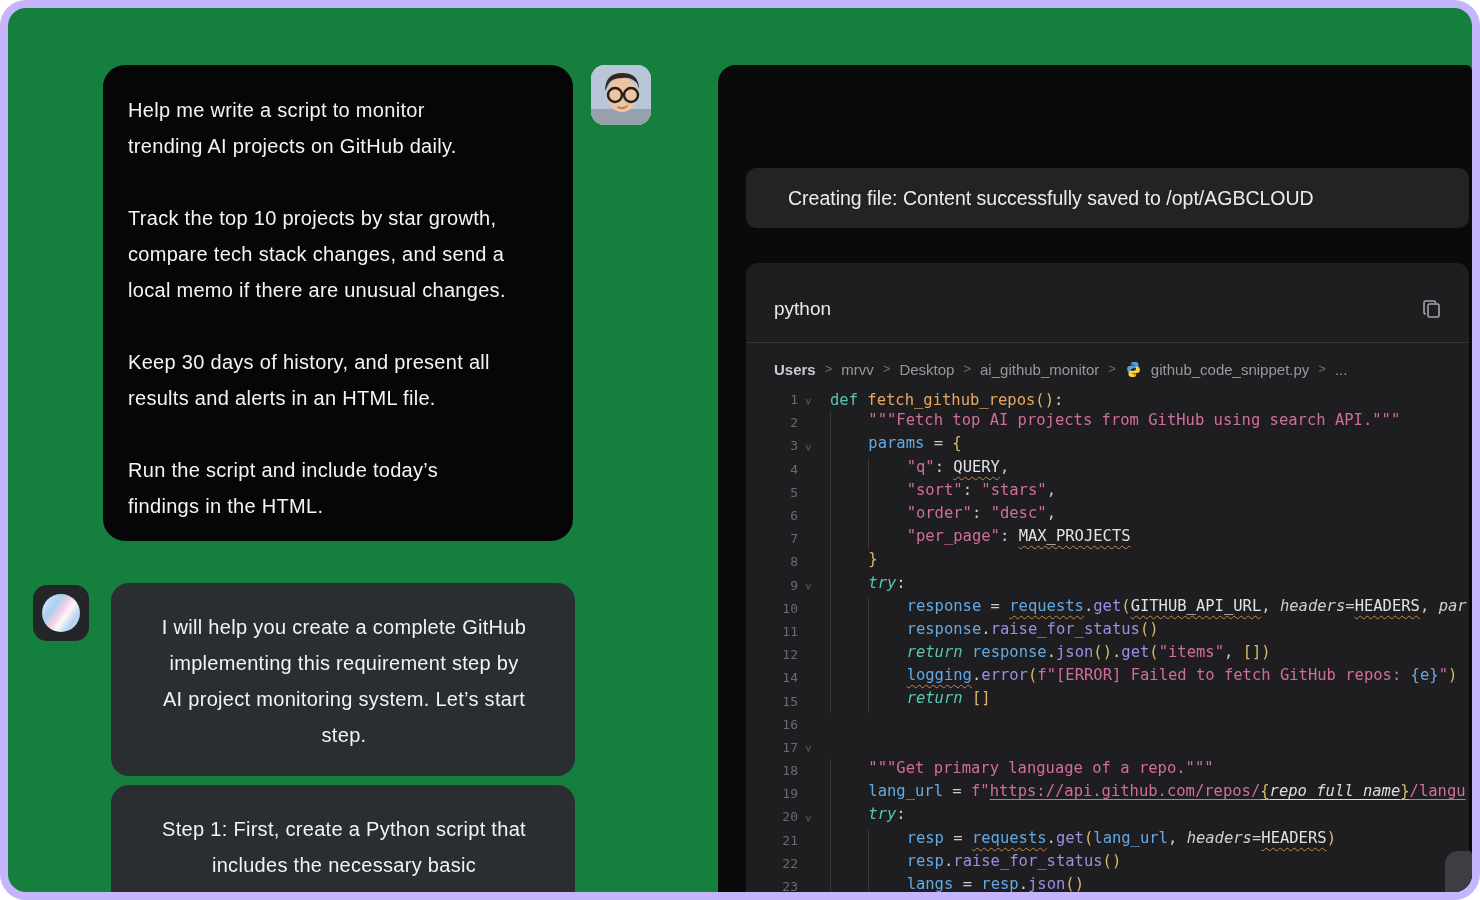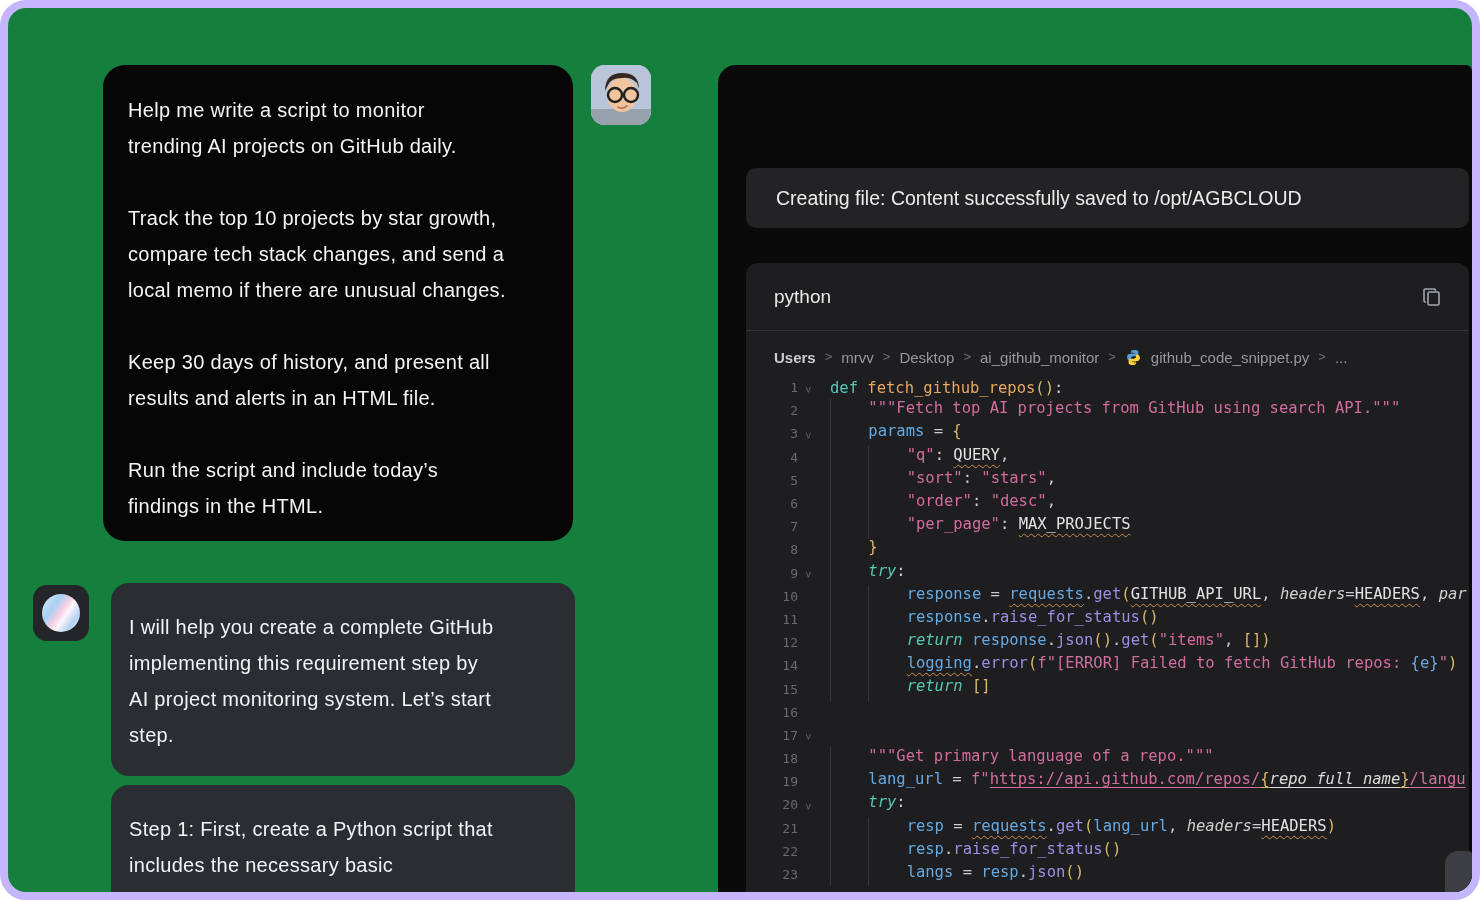--- a/index.html
+++ b/index.html
@@ -5,34 +5,34 @@
   html,body{margin:0;padding:0;width:1480px;height:900px;background:#ffffff;font-family:"Liberation Sans",sans-serif;}
   .canvas{position:absolute;inset:0;background:#15803d;border:8px solid #c4b5fd;border-radius:26px;overflow:hidden;box-sizing:border-box;}
 
   
   .user-bubble{position:absolute;left:95px;top:57px;width:470px;height:476px;background:#060607;border-radius:22px;box-sizing:border-box;padding:27px 20px 0 25px;color:#f4f5f6;font-size:20px;letter-spacing:.3px;}
   .para{margin:0 0 36px 0;}
   .tline{line-height:36px;white-space:nowrap;}
   .user-avatar{position:absolute;left:583px;top:57px;width:60px;height:60px;border-radius:14px;overflow:hidden;background:#bfcbdc;}
   .assistant-avatar{position:absolute;left:25px;top:577px;width:56px;height:56px;border-radius:14px;background:#232529;display:flex;align-items:center;justify-content:center;}
   .assistant-logo{width:38px;height:38px;border-radius:50%;background:linear-gradient(125deg,#cfe6f8 8%,#a8d0f2 32%,#f3cfe3 48%,#fdf6fa 60%,#b5d2f3 78%,#d8ebfb 100%);}
-  .assist-bubble{position:absolute;left:103px;width:464px;background:#2a2d32;border-radius:18px;box-sizing:border-box;padding:26px 16px 0 18px;color:#f2f3f4;font-size:20px;letter-spacing:.3px;}
+  .assist-bubble{position:absolute;left:103px;width:464px;background:#2a2d32;border-radius:18px;box-sizing:border-box;padding:26px 16px 0 18px;color:#f2f3f4;font-size:20px;letter-spacing:.3px;text-align:center;}
   .assist-bubble .tline{line-height:36px;}
   #assistant-bubble-0{top:575px;height:193px;}
   #assistant-bubble-1{top:777px;height:200px;}
 
   
   .panel{position:absolute;left:710px;top:57px;right:0;bottom:-10px;background:#0a0a0b;border-radius:18px 6px 0 0;}
   .panel-header{display:flex;align-items:center;margin:33px 42px 0 29px;height:44px;}
   .tab-preview{color:#ffffff;font-size:22px;font-weight:700;}
   .tab-codespace{color:#8e9296;font-size:22px;margin-left:17px;}
   .badge{margin-left:auto;display:flex;align-items:center;gap:9px;background:#169a47;border-radius:21px;height:42px;padding:0 20px 0 16px;color:#ffffff;font-size:17.5px;}
-  .statusbar{position:absolute;left:28px;right:3px;top:103px;height:60px;background:#232325;border-radius:10px;display:flex;align-items:center;padding-left:30px;color:#ececec;font-size:19.5px;box-sizing:border-box;}
+  .statusbar{position:absolute;left:28px;right:3px;top:103px;height:60px;background:#232325;border-radius:10px;display:flex;align-items:center;padding-left:42px;color:#ececec;font-size:19.5px;box-sizing:border-box;}
   .code-card{position:absolute;left:28px;right:3px;top:198px;bottom:-10px;background:#1e1e20;border-radius:12px 12px 0 0;overflow:hidden;}
-  .card-header{height:67px;display:flex;align-items:center;padding:0 24px 0 28px;border-bottom:1px solid #343438;}
+  .card-header{height:67px;display:flex;align-items:center;padding:12px 24px 0 28px;border-bottom:1px solid #343438;}
   .lang-label{color:#e8e8e8;font-size:19px;}
   .copy-btn{margin-left:auto;width:26px;height:26px;display:flex;align-items:center;justify-content:center;cursor:pointer;}
   .breadcrumb{display:flex;align-items:flex-start;gap:9px;padding:18px 28px 8px 28px;color:#96989c;font-size:15px;white-space:nowrap;}
   .bc-sep{color:#6d7074;font-size:13px;}
   .bc-item{color:#96989c;}
   .bc-item.first{color:#c9ccd0;font-weight:700;}
   .bc-icon{display:flex;align-items:center;}
 
   
   .code-area{font-family:"DejaVu Sans Mono",monospace;font-size:15.5px;padding-top:2px;}

